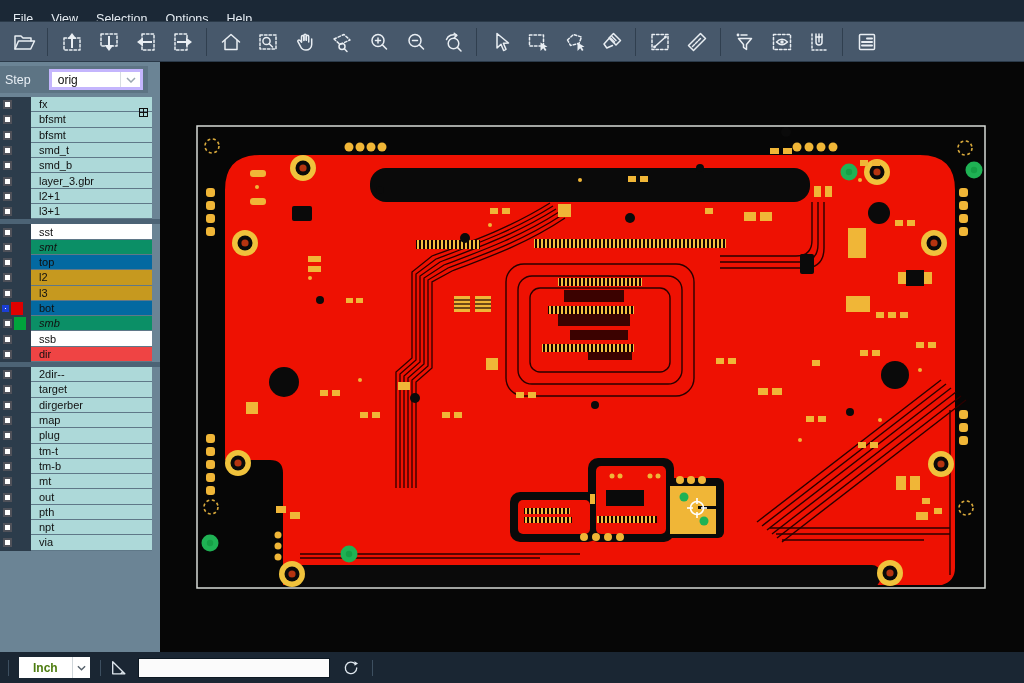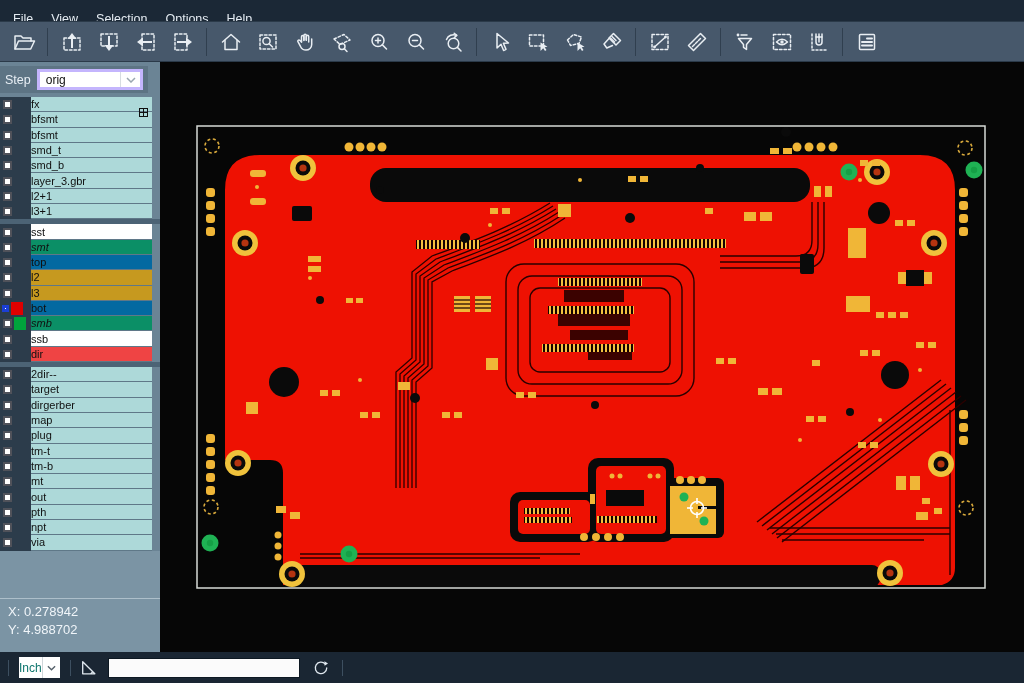--- a/index.html
+++ b/index.html
@@ -18,51 +18,51 @@
   .toolbar { position:absolute; top:21px; left:0; right:0; height:41px;
     background:#47586b; border-top:1px solid #2b3a49; border-bottom:1px solid #2b3a49;
     display:flex; align-items:center; padding:0 5px; z-index:5; }
   .tbtn { width:37px; height:34px; display:flex; align-items:center; justify-content:center; flex:none; }
   .tsep { width:1px; height:28px; background:#303f4f; margin:0 5px; flex:none; }
   .tbtn svg { stroke:#e9eef3; fill:none; stroke-width:1.5; stroke-linecap:round; stroke-linejoin:round; }
   
   .sidebar { position:absolute; top:62px; left:0; width:160px; height:590px;
     background:#6b8495; z-index:4; }
   .steprow { position:absolute; top:4px; left:0; right:12px; height:27px; background:#5d7484;
-    display:flex; align-items:center; padding:0 5px; }
+    display:flex; align-items:center; padding:0 5px;gap:12px; }
   .step-label { color:#e8eff5; font-size:12.5px; margin-right:6px; }
   .step-select { flex:1; height:21px; background:#fff; border:3px solid #c4b5fd;
     display:flex; align-items:center; font-size:12px; color:#111; }
   .step-select .sval { flex:1; padding-left:6px; }
   .step-select .chev { width:20px; height:100%; display:flex; align-items:center; justify-content:center; border-left:1px solid #d7dde1; }
   .layerlist { position:absolute; top:35px; left:0; right:0; }
   .lrow { display:flex; height:15.3px; align-items:stretch; }
   .gut { width:31px; flex:none; background:#2c3c4b; display:flex; align-items:center; }
   .cb { width:9px; height:9px; background:#fff; border:2px solid #50525a; margin-left:3px; flex:none; }
   .cb.sel { border:3px solid #1b3fd6; width:7px; height:7px; margin-left:2px; }
   .swatch { width:12px; height:13px; margin-left:2px; flex:none; }
-  .cell { flex:1; margin-right:8px; display:flex; align-items:center; padding-left:0;
+  .cell { flex:1; margin-right:8px; display:flex; align-items:center; padding-left:8px;
     font-size:11px; color:#101010; border-bottom:1px solid #5f7888; position:relative; }
   .cell.teal   { background:#add9d9; }
   .cell.white  { background:#ffffff; }
   .cell.green  { background:#0b8f66;font-style:italic; }
   .cell.amber  { background:#0369a1; }
   .cell.mustard{ background:#c6991f; }
   .cell.gray   { background:#ef4444; }
   .lgap { height:5px; background:#4c6375; }
   .grid-ico { position:absolute; right:4px; top:3px; }
   .coords-panel { position:absolute; bottom:0; left:0; right:0; height:101px; background:#7b94a4; }
   .sepline { position:absolute; top:47px; left:0; right:0; height:1px; background:rgba(235,243,248,.45); }
   .coords { position:absolute; top:52px; left:8px; color:#f0f5f9; font-size:13px; line-height:18px; }
   
   .bottombar { position:absolute; left:0; right:0; bottom:0; height:31px; background:#1a2633;
     display:flex; align-items:center; padding-left:8px; z-index:5; }
   .vsep { width:1px; height:16px; background:#3d4f60; flex:none; }
   .unit-select { height:21px; background:#fff; display:flex; align-items:center; margin:0 10px; flex:none; }
-  .unit-select .uval { font-size:12px; color:#0f766e; padding:0 0; }
+  .unit-select .uval { font-size:12px; color:#4d7c0f; padding:0 14px;font-weight:bold; }
   .unit-select .chev { width:18px; height:100%; display:flex; align-items:center; justify-content:center; border-left:1px solid #cfd6da; }
   .angle-btn { margin:0 10px 0 9px; display:flex; align-items:center; flex:none; }
   .cmd-input { width:192px; height:20px; background:#fbfbfb; border:1px solid #0d1822; font-size:12px; padding:0 4px; flex:none; }
   .refresh-btn { margin:0 12px; display:flex; align-items:center; flex:none; }
   
   .canvas { position:absolute; left:160px; top:60px; width:864px; height:592px; background:#060606; z-index:1; }
   .canvas svg { display:block; }
 </style>
 </head>
 <body>
@@ -740,27 +740,20 @@
         <span class="cell teal">npt</span>
       </div>
     <div class="lrow">
         <span class="gut">
           <span class="cb"></span>
           <span class="swatch"></span>
         </span>
         <span class="cell teal">via</span>
       </div>
   </div>
-  <div class="coords-panel">
-    <div class="sepline"></div>
-    <div class="coords">
-      <div>X: 0.278942</div>
-      <div>Y: 4.988702</div>
-    </div>
-  </div>
 </div>
 
 <div class="bottombar">
   <div class="vsep"></div>
   <div class="unit-select">
     <span class="uval">Inch</span>
     <span class="chev">
         <svg width="9" height="6" viewBox="0 0 10 6">
           <polyline points="1,1 5,5 9,1" fill="none" stroke="#55606a" stroke-width="1.5"></polyline>
         </svg>

